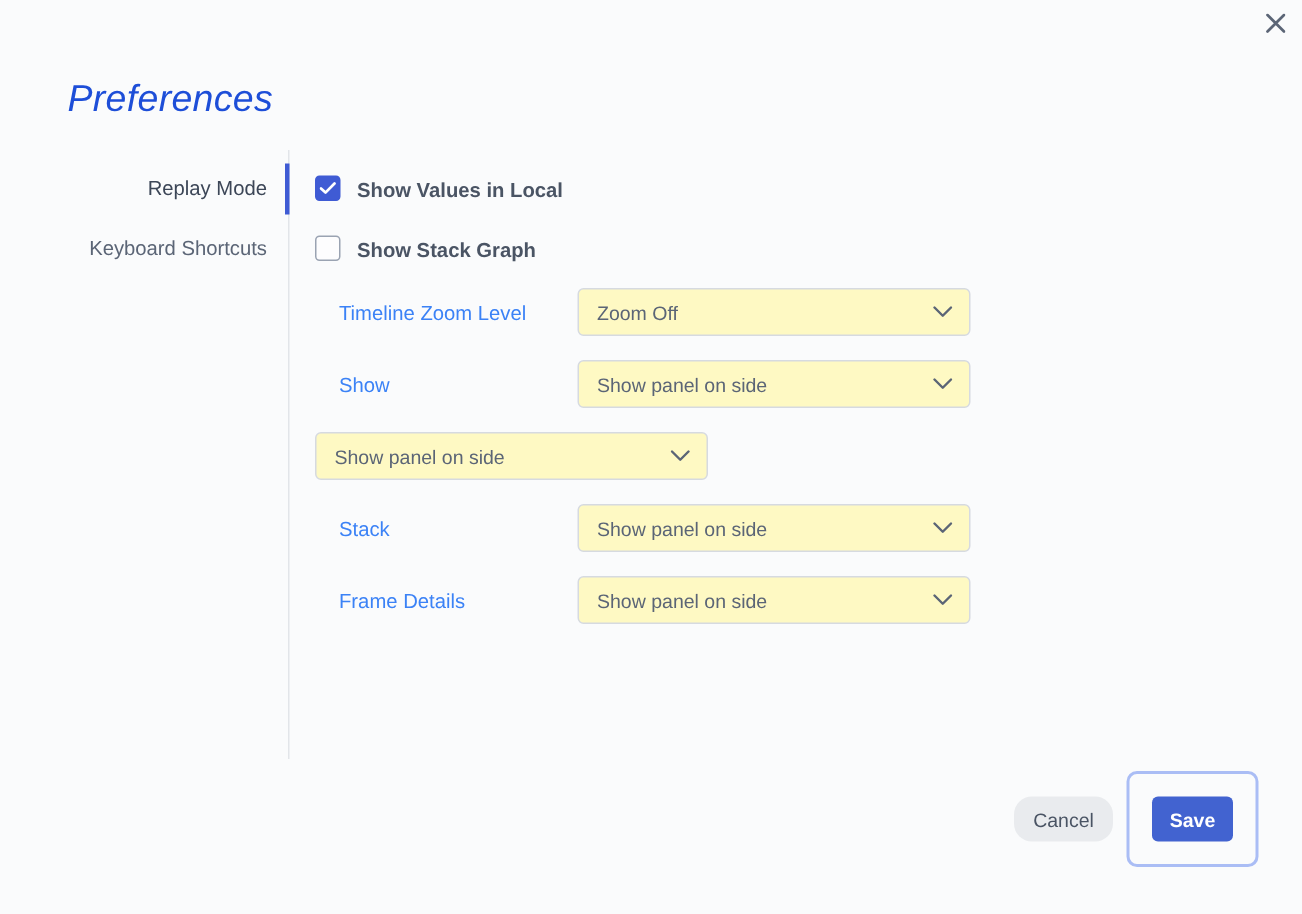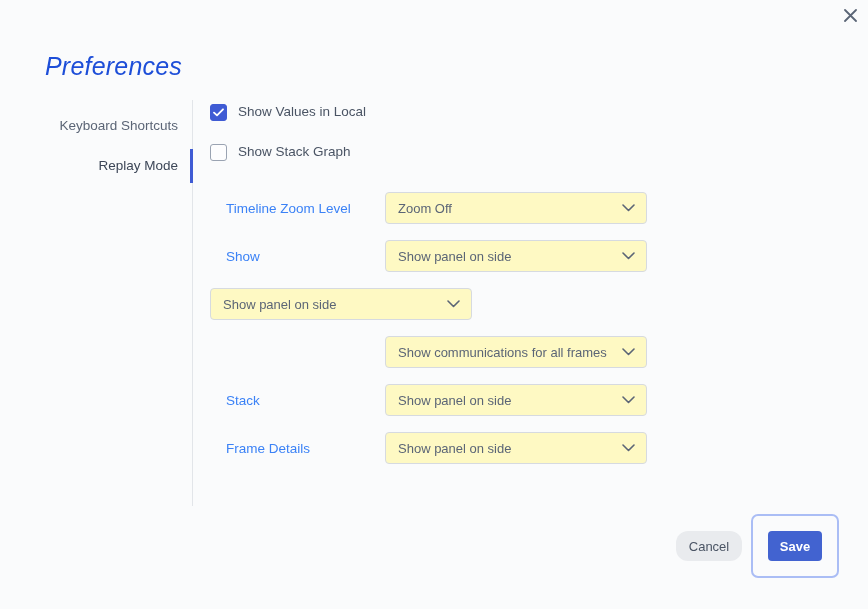--- a/index.html
+++ b/index.html
@@ -86,25 +86,26 @@
   
   .content {
     position: absolute;
     left: 210px;
     top: 100px;
     width: 440px;
   }
 
   .checkrow {
     display: flex;
-    align-items: flex-start;
+    align-items: flex-end;
     height: 30px;
     margin-bottom: 10px;
     cursor: pointer;
     width: max-content;
+    font-weight: bold;
   }
   .checkrow:first-child { margin-top: 4px; }
 
   .checkbox {
     width: 17px;
     height: 17px;
     border-radius: 3px;
     box-sizing: border-box;
     flex: 0 0 auto;
     display: flex;
@@ -204,25 +205,25 @@
   <span>
     <svg width="13" height="13" viewBox="0 0 13 13">
       <path d="M1 1 L12 12 M12 1 L1 12" stroke="#5b6576" stroke-width="1.8" stroke-linecap="round"></path>
     </svg>
   </span>
 </button>
 
 <h1 class="page-title">Preferences</h1>
 
 <nav class="sidebar">
+  <div class="sidebar-item active">
+    <span>Replay Mode</span>
+  </div>
   <div class="sidebar-item">
     <span>Keyboard Shortcuts</span>
-  </div>
-  <div class="sidebar-item active">
-    <span>Replay Mode</span>
   </div>
 </nav>
 
 <section class="content">
 
   <div class="checkrow">
     <span class="checkbox checked">
       <svg width="11" height="9" viewBox="0 0 11 9">
         <path d="M1 4.6 L4 7.4 L10 1.3" fill="none" stroke="#ffffff" stroke-width="1.8" stroke-linecap="round" stroke-linejoin="round"></path>
       </svg>
@@ -263,31 +264,20 @@
     <div class="select">
       <span>Show panel on side</span>
       <span class="chev">
         <svg width="13" height="8" viewBox="0 0 13 8">
             <path d="M1 1 L6.5 6.5 L12 1" fill="none" stroke="#5b6576" stroke-width="1.6" stroke-linecap="round" stroke-linejoin="round"></path>
           </svg>
       </span>
     </div>
   </div>
 
-  <div class="field-row">
-    <span class="field-label"></span>
-    <div class="select">
-      <span>Show communications for all frames</span>
-      <span class="chev">
-        <svg width="13" height="8" viewBox="0 0 13 8">
-            <path d="M1 1 L6.5 6.5 L12 1" fill="none" stroke="#5b6576" stroke-width="1.6" stroke-linecap="round" stroke-linejoin="round"></path>
-          </svg>
-      </span>
-    </div>
-  </div>
 
   <div class="field-row">
     <span class="field-label">Stack</span>
     <div class="select">
       <span>Show panel on side</span>
       <span class="chev">
         <svg width="13" height="8" viewBox="0 0 13 8">
             <path d="M1 1 L6.5 6.5 L12 1" fill="none" stroke="#5b6576" stroke-width="1.6" stroke-linecap="round" stroke-linejoin="round"></path>
           </svg>
       </span>

